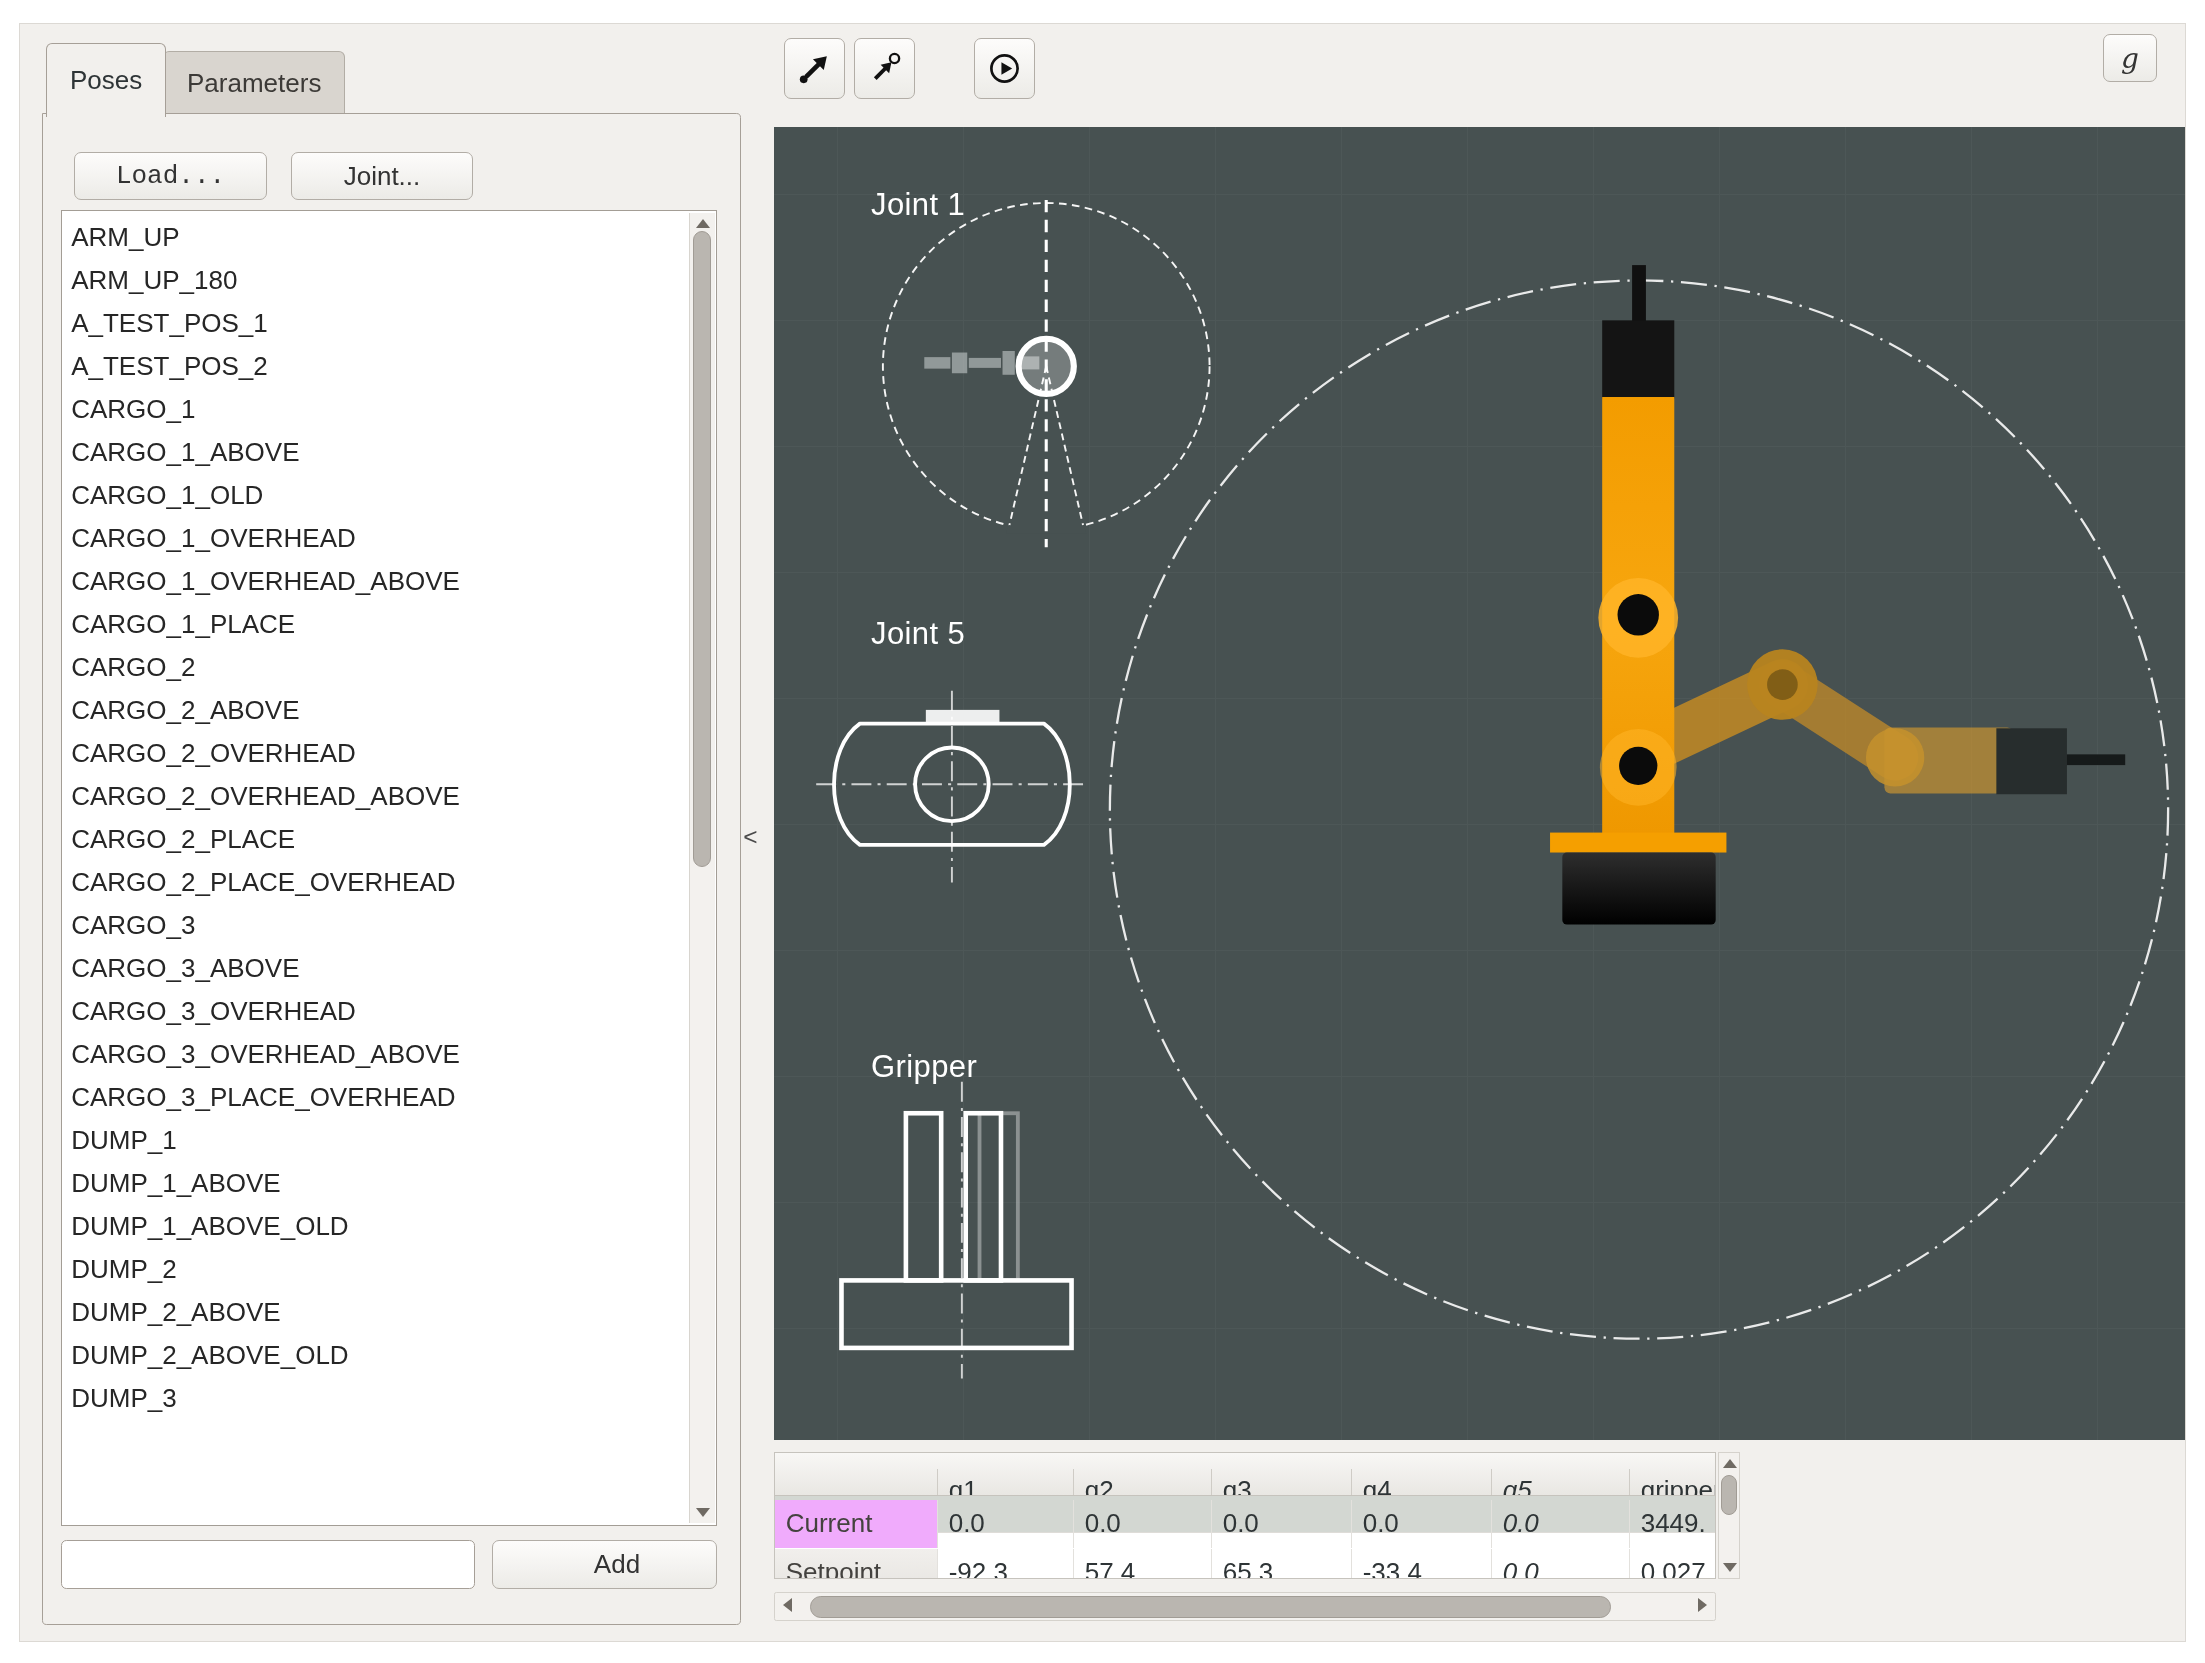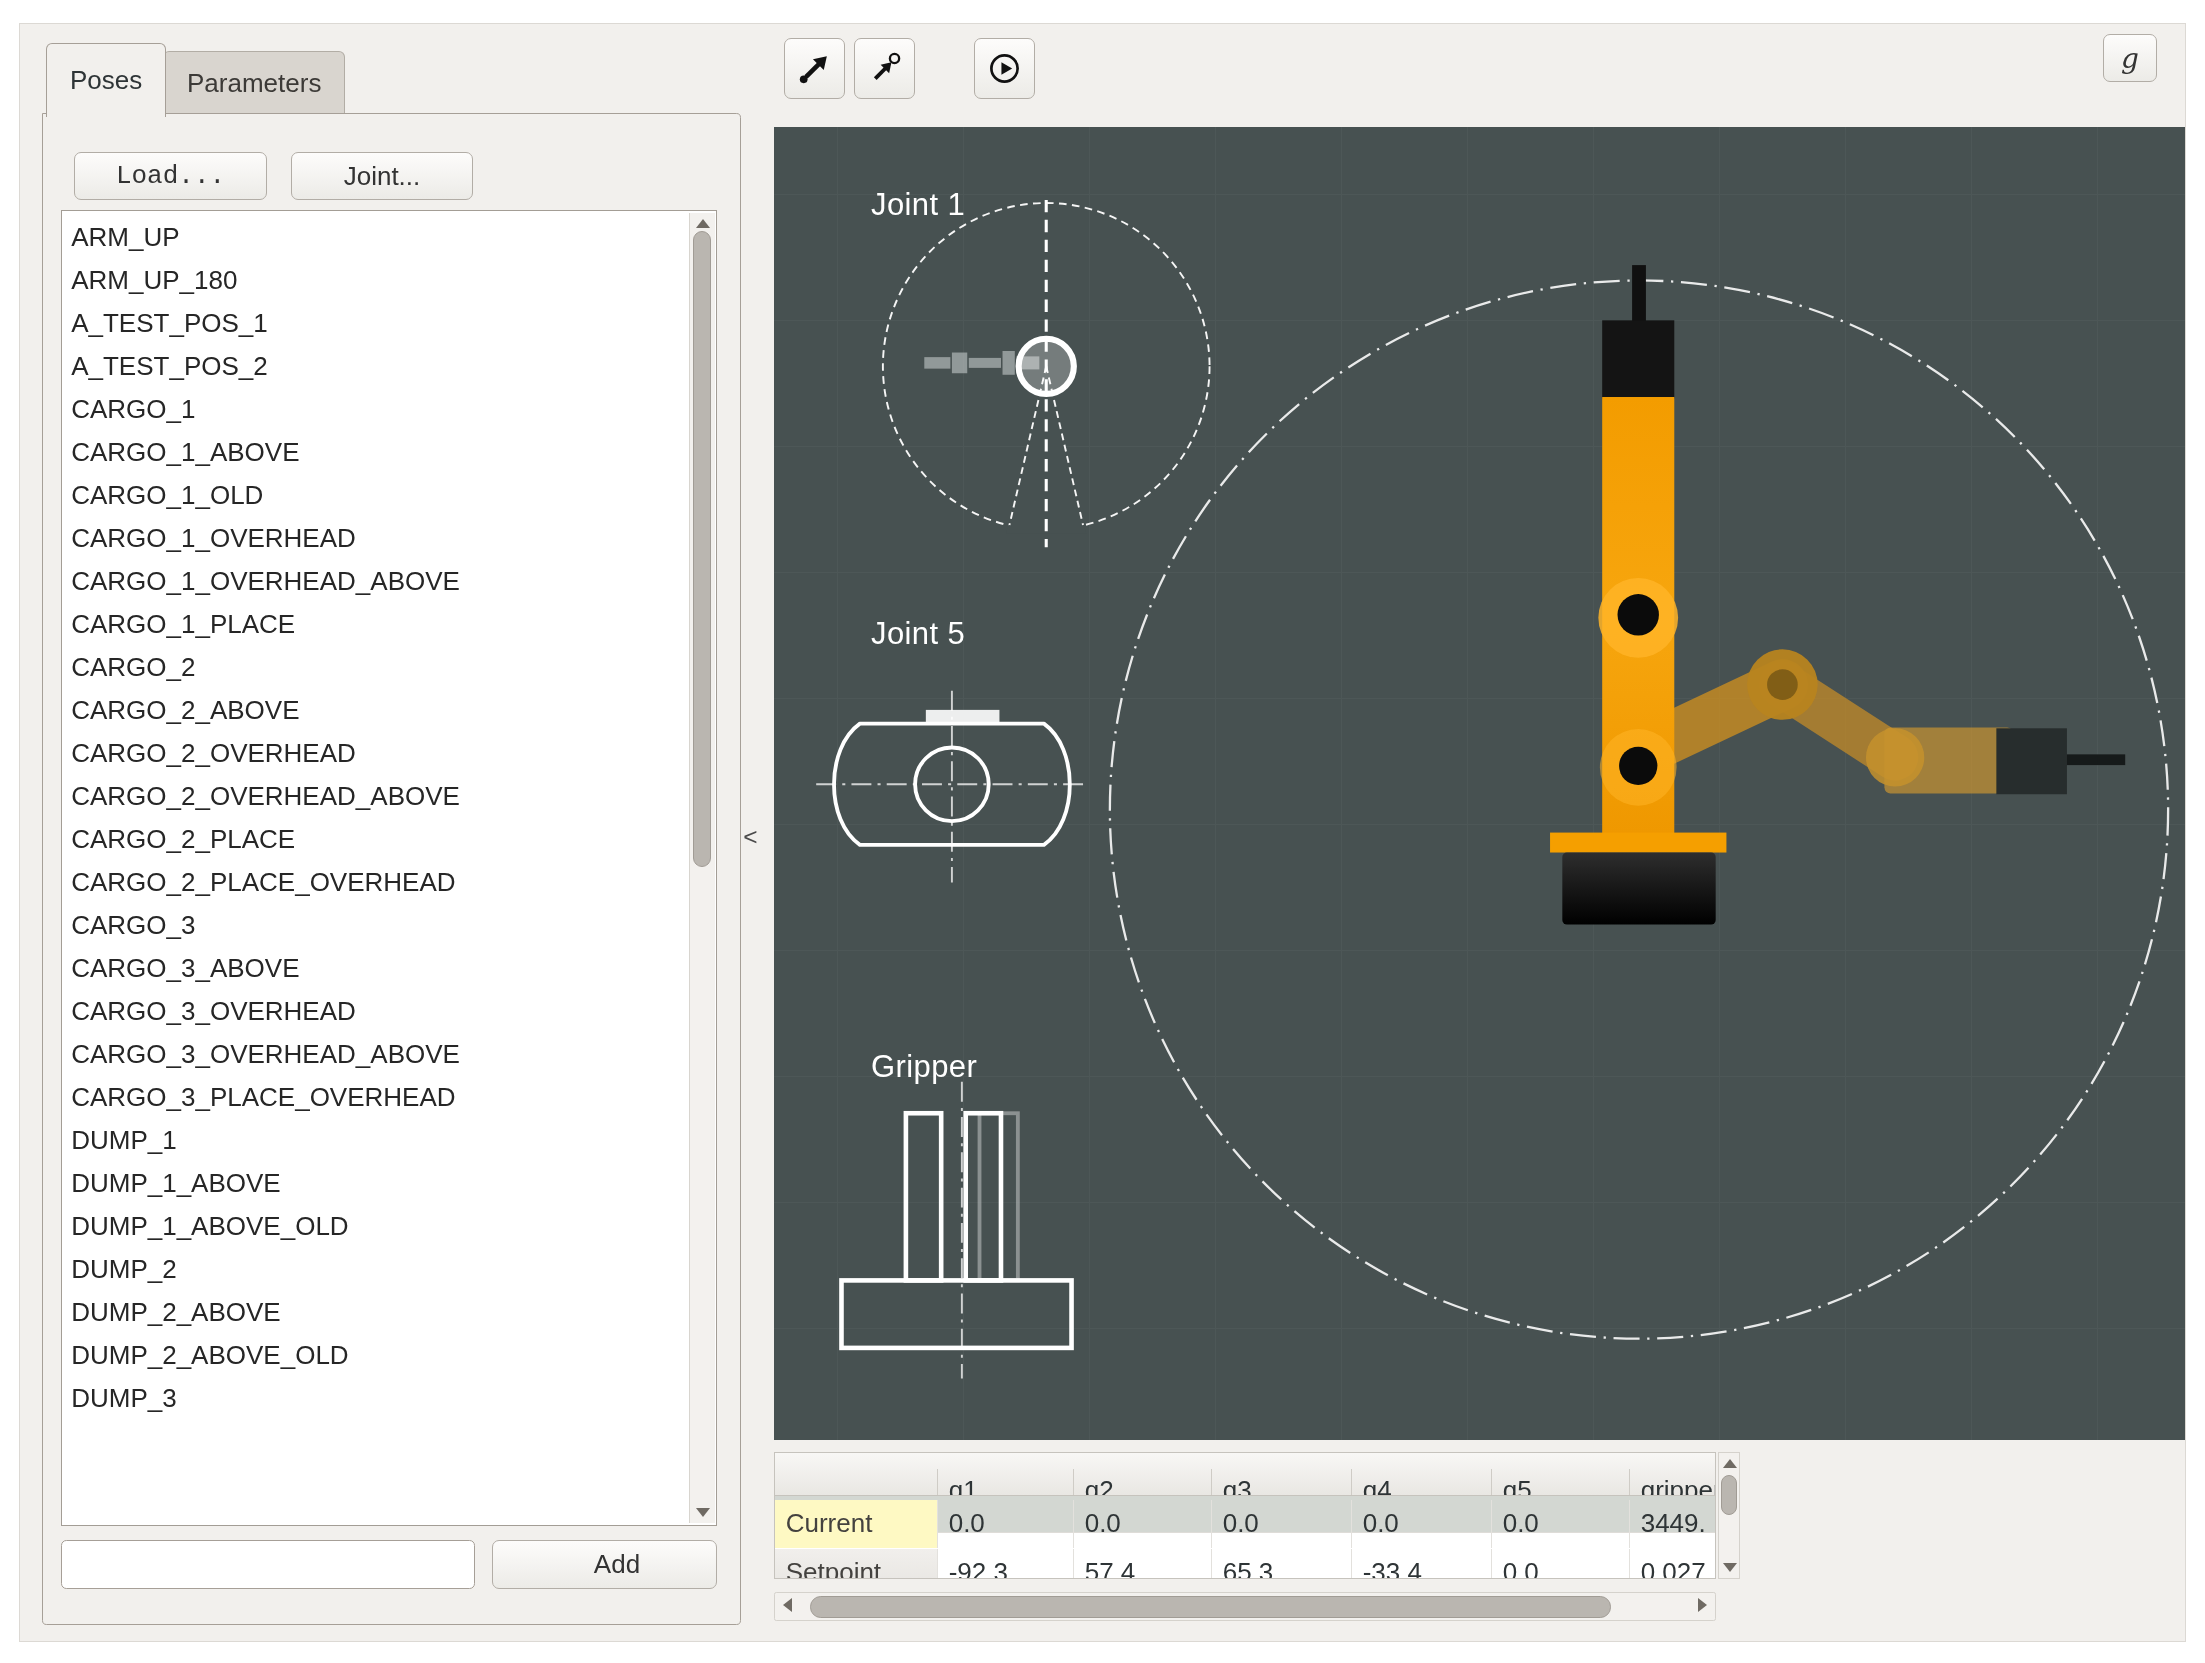--- a/index.html
+++ b/index.html
@@ -59,30 +59,30 @@
   .canvas-label { position:absolute; color:#ffffff; font-size:31px; letter-spacing:0.4px; z-index:2;text-align:center; }
   .lbl-j1 { left:97px; top:60px; }
   .lbl-j5 { left:97px; top:489px; }
   .lbl-gr { left:97px; top:922px; }
 
   
   .thead { left:774px; top:1452px; width:942px; height:44px; display:flex; overflow:hidden; z-index:4;
            background:linear-gradient(#f8f7f5,#e9e7e3); border:0.8px solid #c6c3bd; }
   .tcell { display:flex; align-items:center; padding-left:10.7px; font-size:26px; flex:none; height:100%;
            border-right:0.8px solid #cfccc6; overflow:hidden; white-space:nowrap;margin-top:16px; }
-  .c0{width:163px;} .c1{width:136px;} .c2{width:138px;} .c3{width:140px;} .c4{width:140px;} .c5{width:138px;} .c6{width:138px;}
+  .c0{width:163px;} .c1{width:136px;} .c2{width:138px;} .c3{width:140px;} .c4{width:140px;} .c5{width:138px;font-style:italic;} .c6{width:138px;}
   .rows-viewport { left:774px; top:1496px; width:942px; height:83px; overflow:hidden; background:#fff;
                    border:0.8px solid #c6c3bd; border-top:none; z-index:4; }
   .rows-offset { margin-top:-12.3px; width:991px; }
   .trow { display:flex; height:48px; }
   .trow-current { background:#d3d7d2; }
   .trow-setpoint { background:#ffffff; border-top:0.8px solid #dedcd8; }
   .trow .tcell { border-right:0.8px solid #e3e1dd; }
   .rowhead { background:linear-gradient(#f1efec,#e6e4e0); border-right:0.8px solid #cfccc6; color:#44423f; }
-  .trow-current .rowhead { background:#fef9c3; }
+  .trow-current .rowhead { background:#f0abfc; }
 
   .table-vscroll { left:1718px; top:1452px; width:21.5px; height:127px; background:#f3f1ee; border:0.8px solid #d5d2cc; z-index:4; }
   .table-vthumb { left:2.3px; top:21.5px; width:15.3px; height:40px; }
   .hscroll { left:774px; top:1592px; width:942px; height:29px; background:#f3f1ee; border:0.8px solid #d5d2cc; border-radius:2.3px; z-index:4; }
   .hthumb { left:35px; top:3.1px; width:801px; height:21.5px; border-radius:10.7px; }
 </style>
 </head>
 <body>
 
 <div class="abs window-bg"></div>

